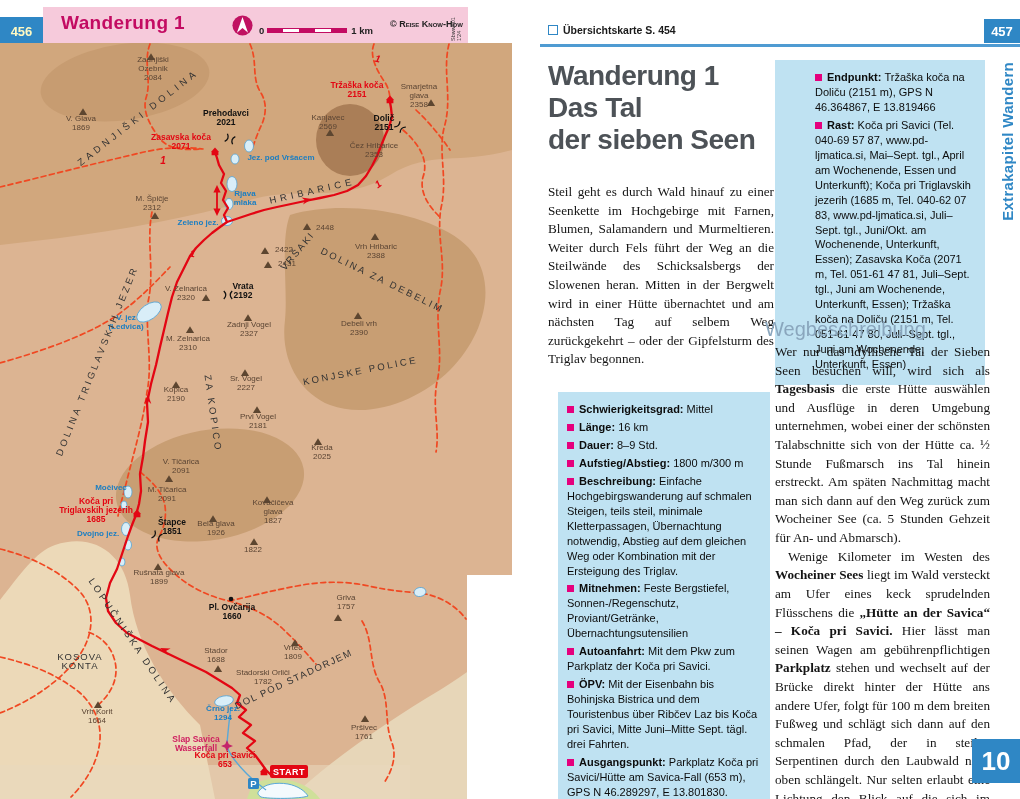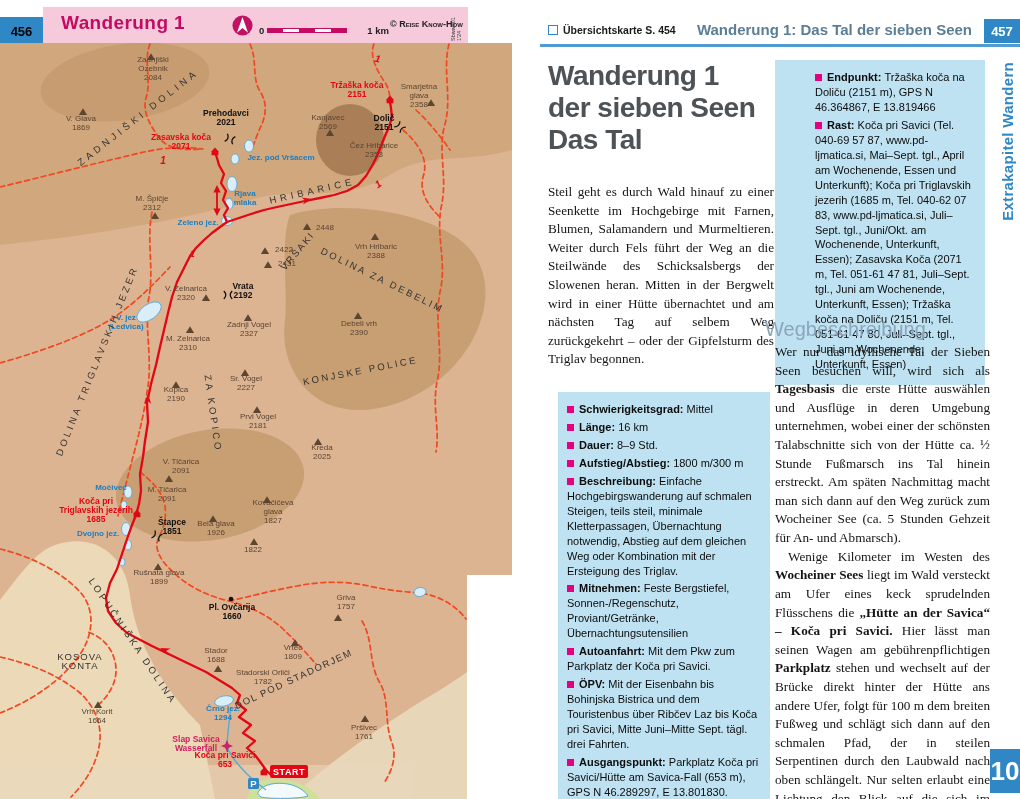--- a/index.html
+++ b/index.html
@@ -3,27 +3,27 @@
 <meta charset="utf-8">
 <style>
   html,body{margin:0;padding:0;background:#fff;}
   .spread{position:relative;width:1020px;height:799px;background:#fff;overflow:hidden;
           font-family:"Liberation Sans",sans-serif;}
 
   
   .page-left{position:absolute;left:0;top:0;width:512px;height:799px;}
   .band{position:absolute;left:43px;top:7px;width:425px;height:36px;background:#f6cadb;}
   .pagenum-left{position:absolute;left:0;top:17px;width:43px;height:29px;background:#2f87c5;
-    color:#000000;font-weight:bold;font-size:13px;display:flex;align-items:center;justify-content:center;}
+    color:#fef9c3;font-weight:bold;font-size:13px;display:flex;align-items:center;justify-content:center;}
   .band-title{position:absolute;left:18px;top:5px;font-size:19px;font-weight:bold;color:#c30b62;letter-spacing:.4px;}
   .compass{position:absolute;left:188px;top:7px;width:23px;height:23px;}
   .scalebar{position:absolute;left:216px;top:18px;display:flex;align-items:center;}
   .sb-zero,.sb-end{font-size:9.5px;font-weight:bold;color:#222;}
   .sb-zero{margin-right:3px;}
-  .sb-end{margin-left:20px;}
+  .sb-end{margin-left:4px;}
   .sb-seg{width:16px;height:5px;border:1px solid #c30b62;box-sizing:border-box;}
   .sb-solid{background:#c30b62;}
   .sb-open{background:#fff;border-left:none;border-right:none;}
   .copyright{position:absolute;left:347px;top:12px;font-size:9px;font-weight:bold;
     font-variant:small-caps;color:#222;white-space:nowrap;}
   .credit{position:absolute;left:408px;top:4px;height:30px;font-size:5.5px;color:#333;
     writing-mode:vertical-rl;transform:rotate(180deg);line-height:1;}
   #map{position:absolute;left:0;top:43px;}
   #map text{font-family:"Liberation Sans",sans-serif;}
   .ml-peak{fill:#5a4433;font-size:8px;}
@@ -57,21 +57,21 @@
   .bx-item{margin-bottom:3px;}
   .bx-label{font-weight:bold;}
   .bullet{display:inline-block;width:7px;height:7px;background:#e5007d;margin-right:5px;}
   .weg-heading{position:absolute;left:225px;top:318px;font-size:20px;font-weight:normal;color:#8aa6bd;}
   .body-text{position:absolute;left:235px;top:343px;width:215px;font-family:"Liberation Serif",serif;
     font-size:13.2px;line-height:1.41;text-align:justify;color:#141414;}
   .para{margin:0;}
   .para.indent{text-indent:13px;}
   .sidebar-vert{position:absolute;right:4px;top:62px;writing-mode:vertical-rl;transform:rotate(180deg);
     color:#2f87c5;font-weight:bold;font-size:15px;letter-spacing:.3px;}
-  .chapter-tab{position:absolute;right:0;bottom:6px;width:30px;height:44px;background:#2f87c5;color:#fff;
+  .chapter-tab{position:absolute;right:0;bottom:16px;width:48px;height:44px;background:#2f87c5;color:#fff;
     font-size:26px;font-weight:bold;display:flex;align-items:center;justify-content:center;}
 </style>
 </head>
 <body>
 
 <div class="spread">
 
   <div class="page-left">
     <div class="band">
       <span class="band-title">Wanderung 1</span>
@@ -281,28 +281,27 @@
           <text x="380" y="187" text-anchor="middle" class="ml-num" transform="rotate(-35 380 187)"><tspan x="380" dy="0">1</tspan></text>
           <text x="377" y="62" text-anchor="middle" class="ml-num" transform="rotate(12 377 62)"><tspan x="377" dy="0">1</tspan></text>
         </g>
     </svg>
   </div>
 
   <div class="page-right">
     <div class="rp-ref">
       <span class="ref-icon"></span><span>Übersichtskarte S. 454</span>
     </div>
-    <div class="rp-head">Wanderung 1: Das Tal der sieben Seen</div>
     <div class="rp-pagenum">457</div>
     <div class="rp-rule"></div>
 
     <div class="rp-title">
       <div>Wanderung 1</div>
+      <div>Das Tal</div>
       <div>der sieben Seen</div>
-      <div>Das Tal</div>
     </div>
 
     <div class="intro">Steil geht es durch Wald hinauf zu einer Seenkette im Hochgebirge mit Farnen, Blumen, Salamandern und Murmeltieren. Weiter durch Fels führt der Weg an die Steilwände des Schicksalsbergs der Slowenen heran. Mitten in der Bergwelt wird in einer Hütte übernachtet und am nächsten Tag auf selbem Weg zurückgekehrt – oder der Gipfelsturm des Triglav begonnen.</div>
 
     <div class="infobox box-a">
         <div class="bx-item"><span class="bullet"></span><b class="bx-label">Schwierigkeitsgrad: </b><span>Mittel</span></div>
         <div class="bx-item"><span class="bullet"></span><b class="bx-label">Länge: </b><span>16 km</span></div>
         <div class="bx-item"><span class="bullet"></span><b class="bx-label">Dauer: </b><span>8–9 Std.</span></div>
         <div class="bx-item"><span class="bullet"></span><b class="bx-label">Aufstieg/Abstieg: </b><span>1800 m/300 m</span></div>
         <div class="bx-item"><span class="bullet"></span><b class="bx-label">Beschreibung: </b><span>Einfache Hochgebirgswanderung auf schmalen Steigen, teils steil, minimale Kletterpassagen, Übernachtung notwendig, Abstieg auf dem gleichen Weg oder Kombination mit der Ersteigung des Triglav.</span></div>

